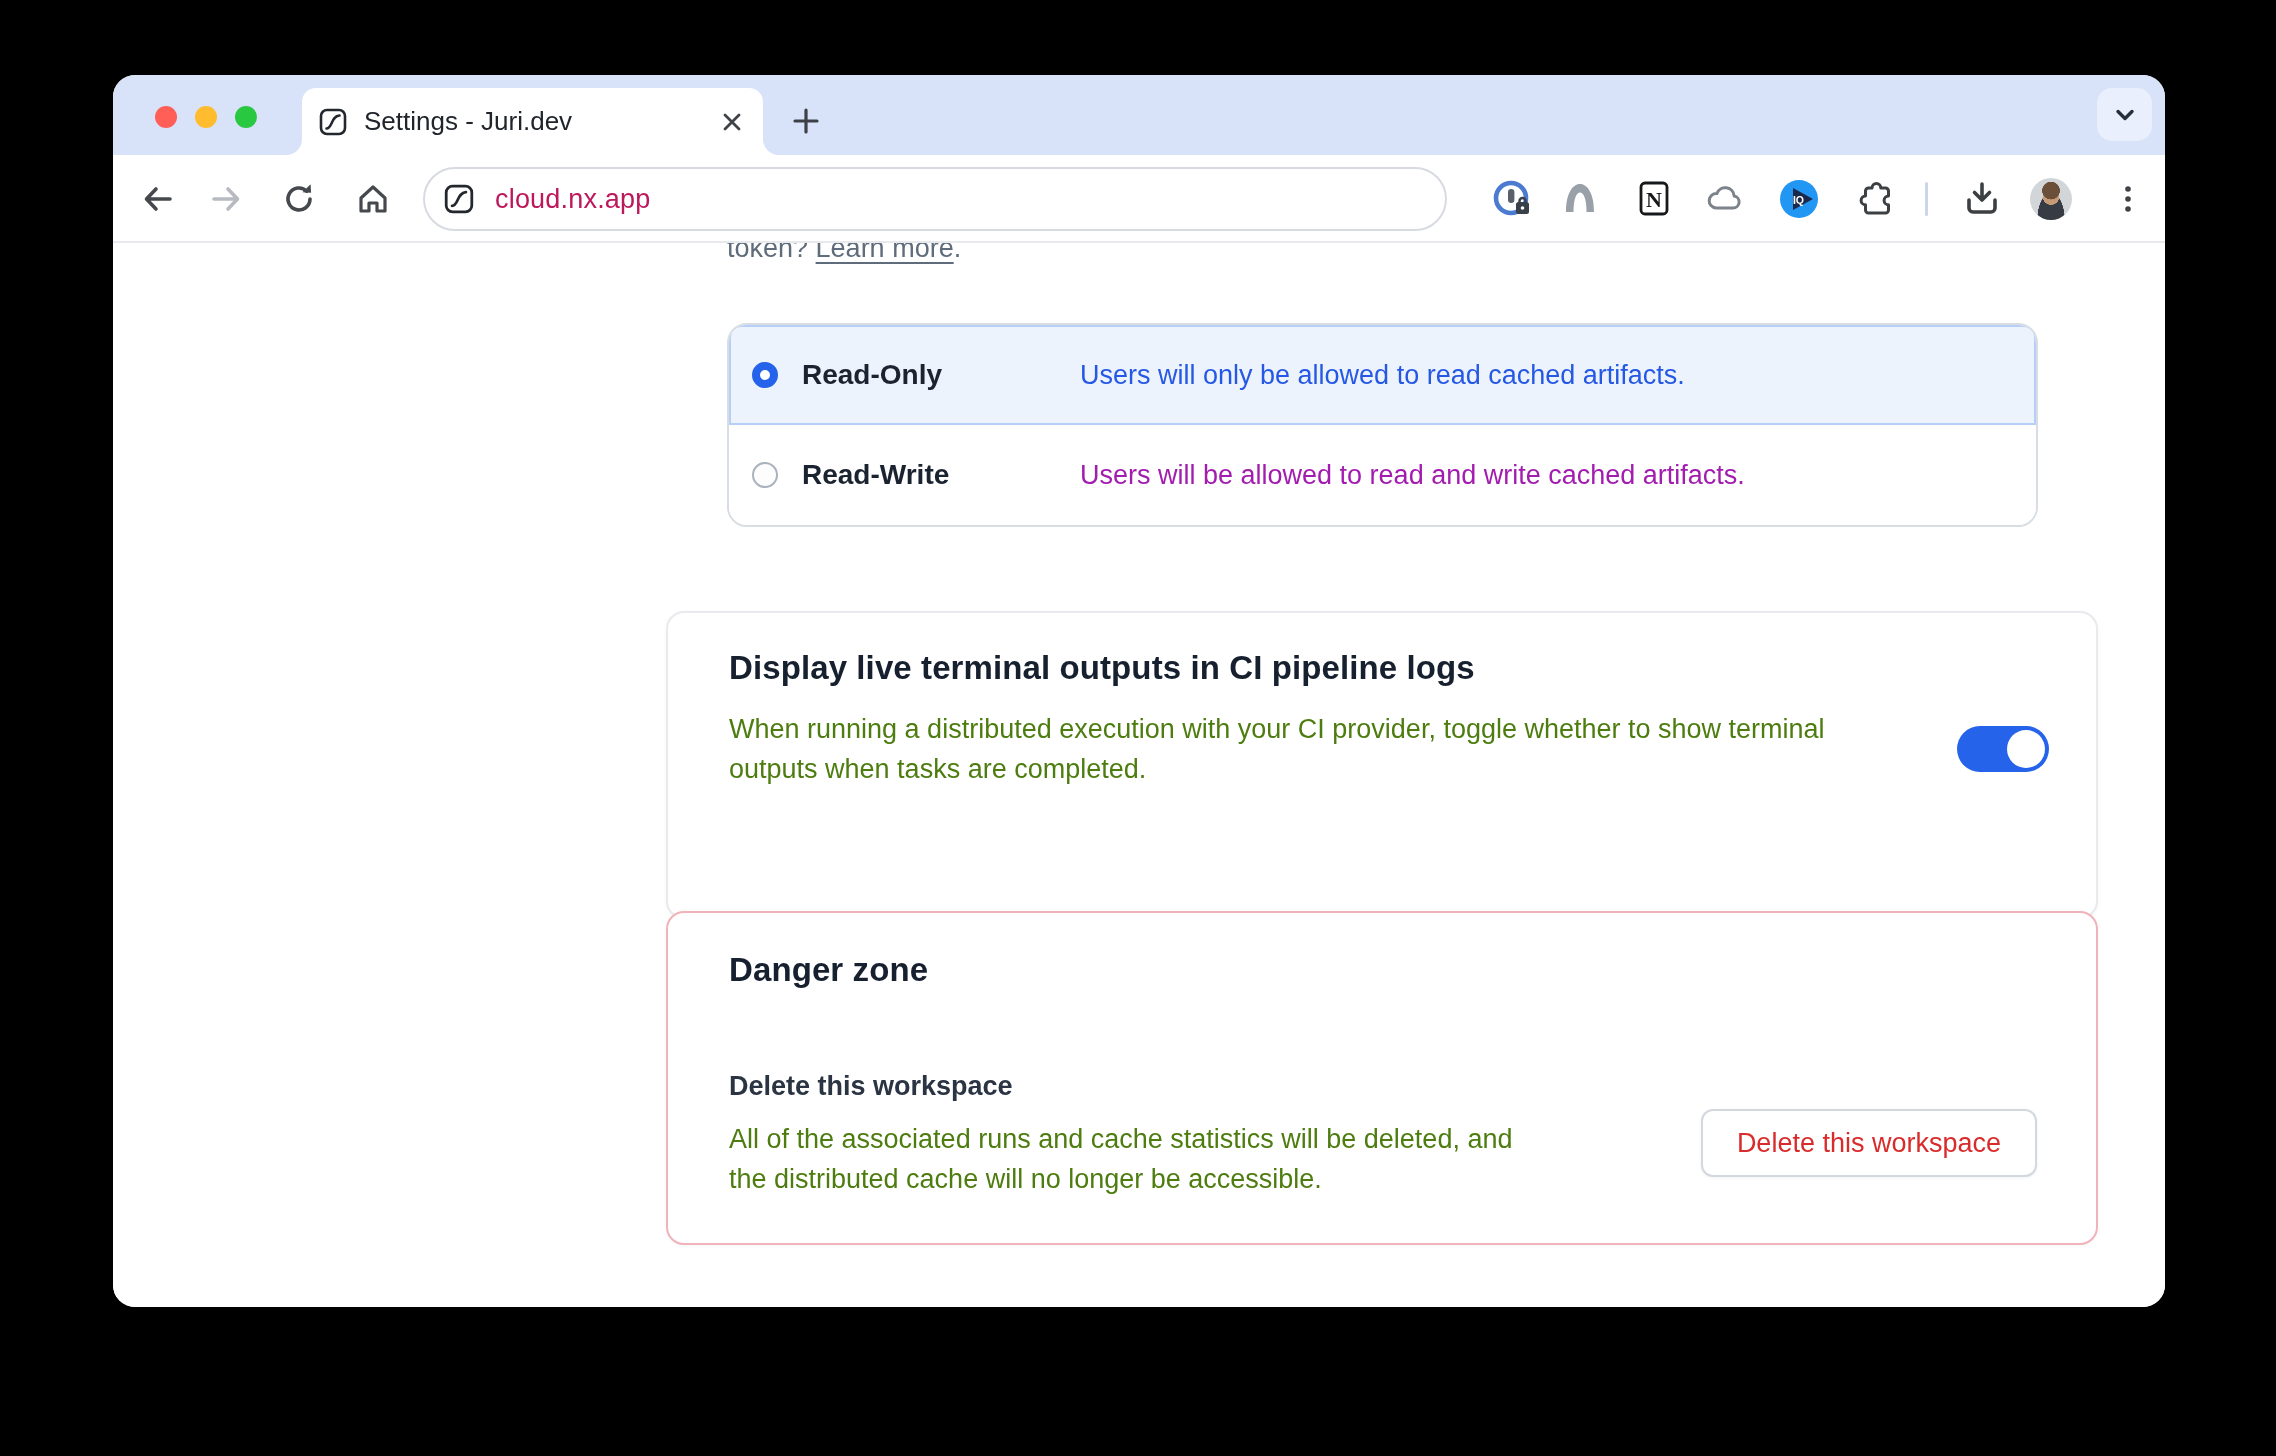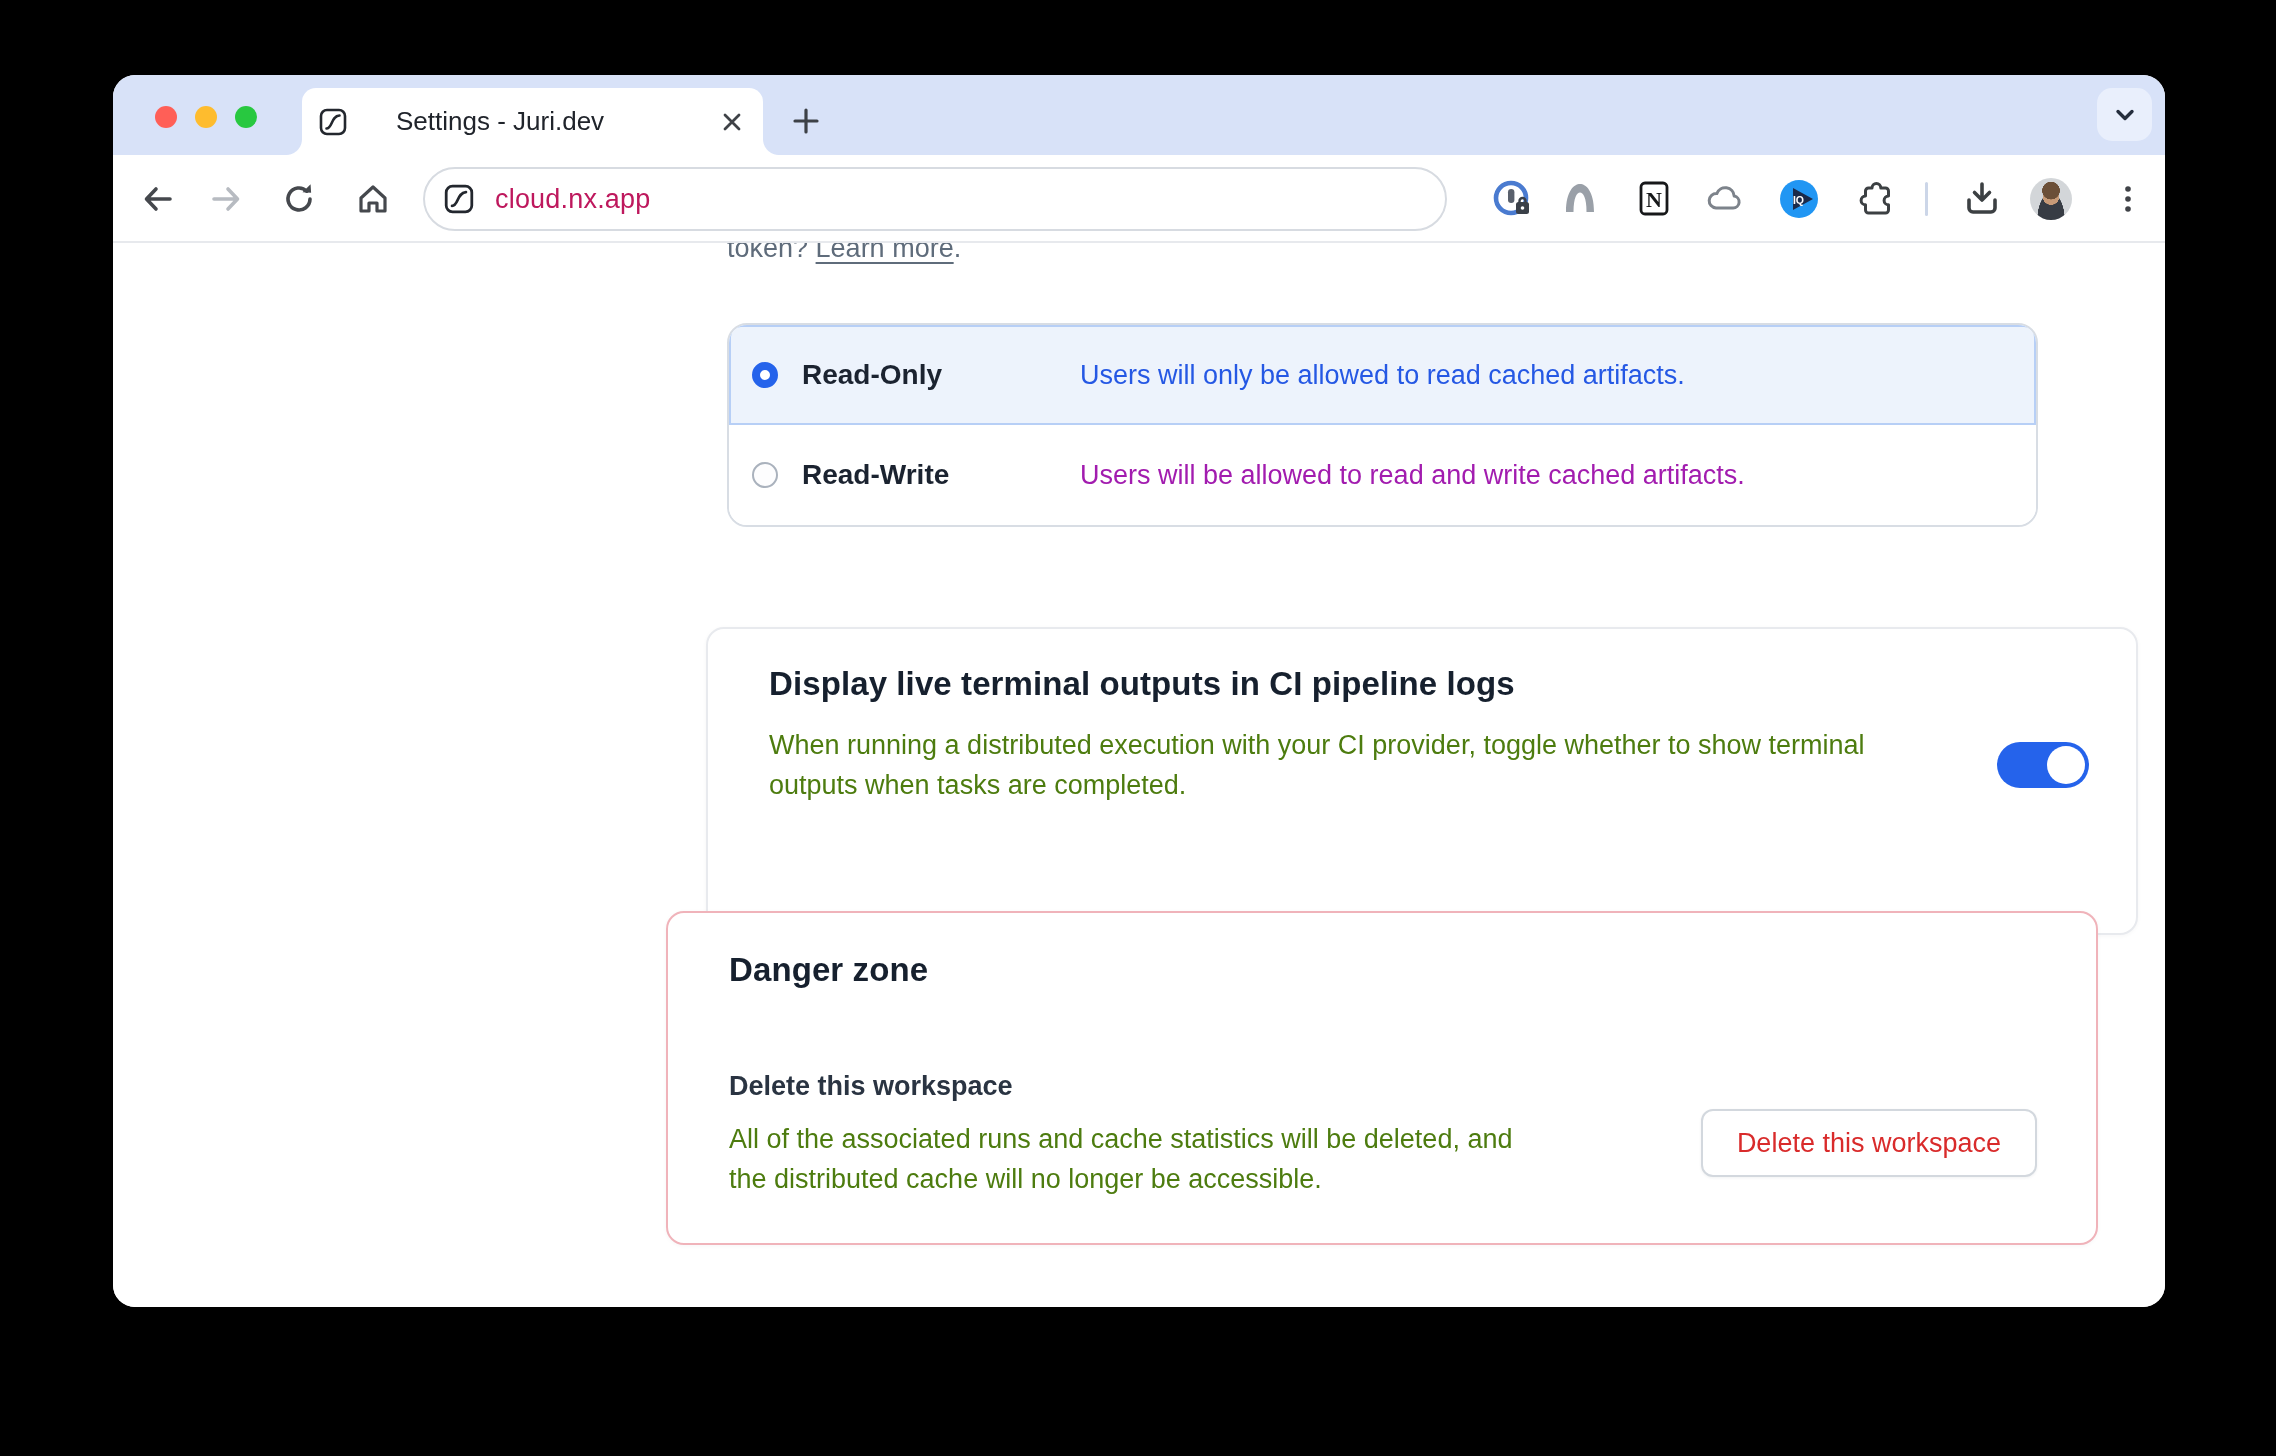--- a/index.html
+++ b/index.html
@@ -13,21 +13,21 @@
   }
   
   .tabstrip{position:absolute;left:0;top:0;width:100%;height:80px;background:#d8e2f8;}
   .lights{position:absolute;left:42px;top:31px;display:flex;gap:18px;}
   .light{width:22px;height:22px;border-radius:50%;}
   .light.red{background:#ff5f57;}
   .light.yellow{background:#febc2e;}
   .light.green{background:#28c840;}
   .tab{
     position:absolute;left:189px;top:13px;width:461px;height:67px;background:#fff;
-    border-radius:14px 14px 0 0;display:flex;align-items:center;padding:0 14px 0 16px;box-sizing:border-box;gap:32px;
+    border-radius:14px 14px 0 0;display:flex;align-items:center;padding:0 14px 0 16px;box-sizing:border-box;
   }
   .tab::before,.tab::after{content:"";position:absolute;bottom:0;width:16px;height:16px;}
   .tab::before{left:-16px;background:radial-gradient(circle at 0 0,#d8e2f8 15.5px,#fff 16.5px);}
   .tab::after{right:-16px;background:radial-gradient(circle at 100% 0,#d8e2f8 15.5px,#fff 16.5px);}
   .tab-title{font-size:26px;color:#20242b;margin-left:16px;white-space:nowrap;overflow:hidden;flex:1;}
   .tab-close{width:34px;height:34px;display:flex;align-items:center;justify-content:center;border-radius:8px;margin-left:8px;}
   .newtab-btn{position:absolute;left:673px;top:26px;width:40px;height:40px;display:flex;align-items:center;justify-content:center;}
   .strip-chevron{
     position:absolute;left:1984px;top:13px;width:55px;height:53px;background:#e9effc;
     border-radius:15px;display:flex;align-items:center;justify-content:center;
@@ -64,21 +64,21 @@
   .radio.on{border:8px solid #2563eb;background:#fff;}
   .radio.off{border:2px solid #aab2bd;background:#fdfdfe;}
   .radio-label{font-size:28px;font-weight:700;color:#1b2330;position:absolute;left:73px;white-space:nowrap;}
   .radio-desc{font-size:27px;position:absolute;left:351px;white-space:nowrap;}
   .radio-desc.blue{color:#2558e4;}
   .radio-desc.slate{color:#a21caf;}
   .card{
     position:absolute;left:553px;width:1432px;box-sizing:border-box;background:#fff;
     border:2px solid #e8eaee;border-radius:18px;box-shadow:0 1px 4px rgba(20,30,50,.04);
   }
-  .card.terminal{top:384px;height:308px;margin-left:40px;}
+  .card.terminal{top:368px;height:308px;}
   .card.danger{top:668px;height:334px;border-color:#f0b3ba;}
   .card h2{margin:0;font-size:33px;font-weight:700;color:#16202e;letter-spacing:.1px;}
   .card .body-text{font-size:27px;color:#4d7c0f;line-height:40px;}
   .terminal h2{position:absolute;left:61px;top:36px;}
   .terminal .body-text{position:absolute;left:61px;top:96px;width:1220px;}
   .toggle{position:absolute;left:1289px;top:113px;width:92px;height:46px;border-radius:23px;background:#2563eb;}
   .toggle .knob{position:absolute;right:4px;top:4px;width:38px;height:38px;border-radius:50%;background:#fff;}
   .danger h2{position:absolute;left:61px;top:38px;}
   .danger .subtitle{position:absolute;left:61px;top:100px;}
   .danger .item-title{position:absolute;left:61px;top:158px;font-size:27px;font-weight:700;color:#2a3442;}

